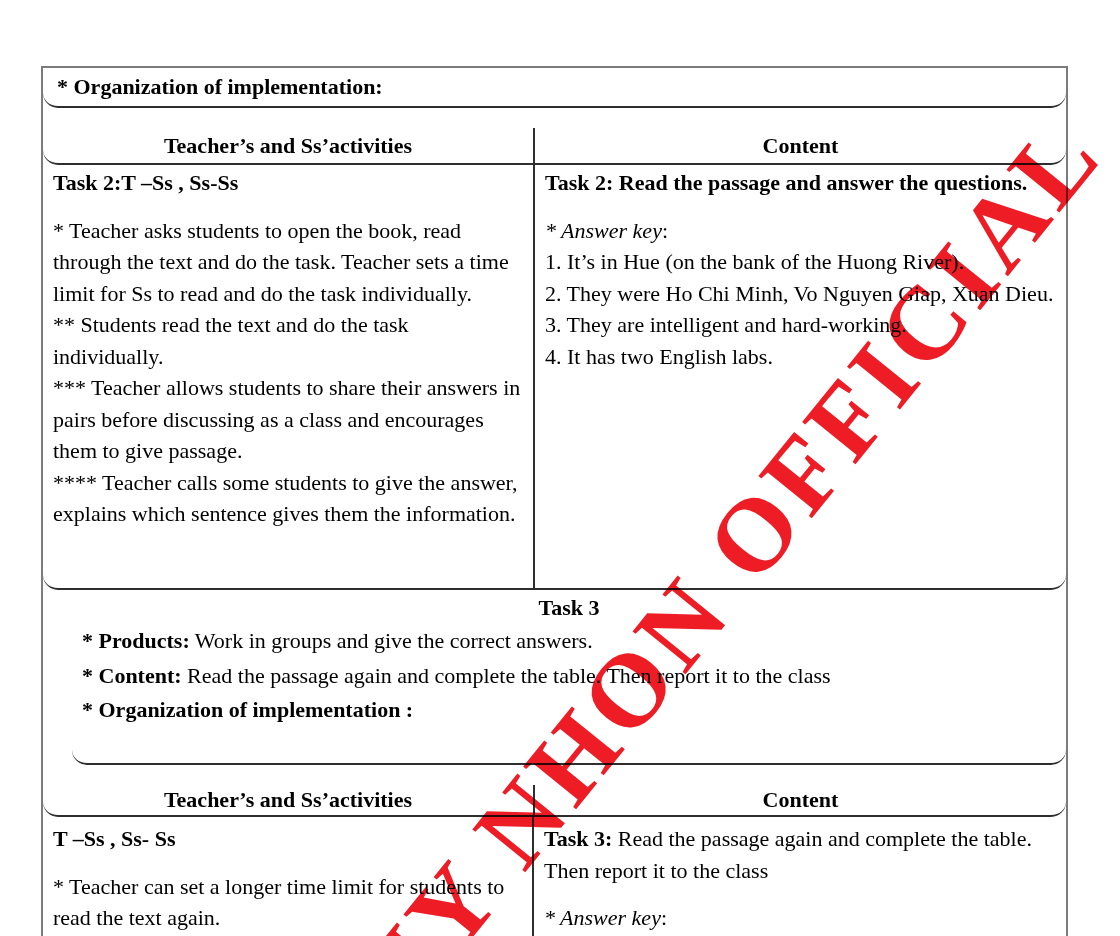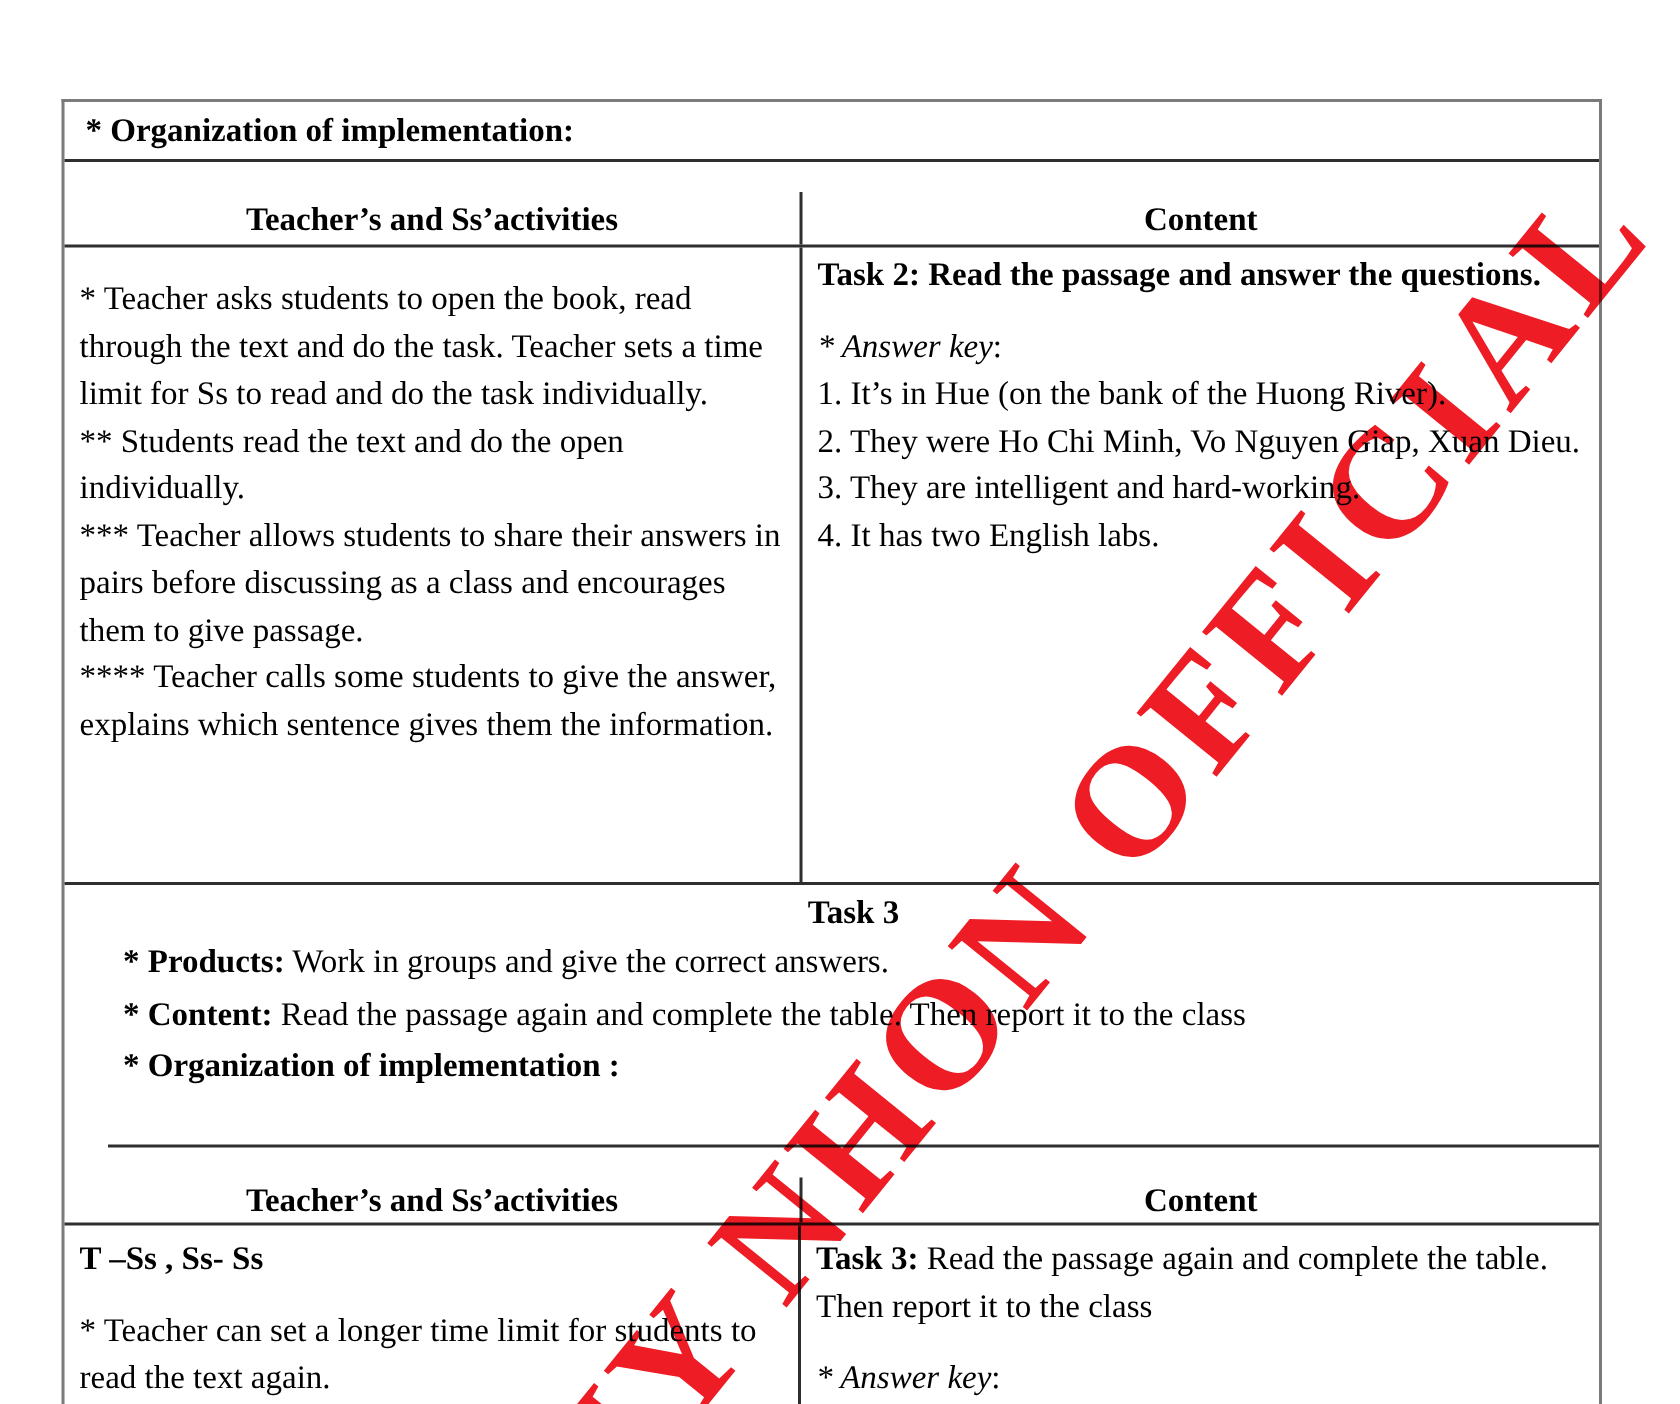--- a/index.html
+++ b/index.html
@@ -16,21 +16,21 @@
   .doc-table {
     position: absolute;
     left: 41px; top: 66px;
     width: 1027px;
     border: 2px solid #7b7b7b;
     border-bottom: none;
     box-sizing: border-box;
     background: transparent;
     font-size: 22px;
   }
-  .row { box-sizing: border-box; }
+  .row { box-sizing: border-box; border-radius: 15px; }
   .hr-b { border-bottom: 2px solid #2e2e2e; }
 
   .r1 {
     height: 40px;
     display: flex; align-items: center;
     padding-left: 14px;
     font-weight: bold;
   }
   .hdr-row { height: 37px; display: flex; margin-top: 20px; }
   .r5.hdr-row { height: 32px; }
@@ -99,23 +99,24 @@
       <span>* Organization of implementation:</span>
     </div>
 
     <div class="row hdr-row hr-b">
       <div class="hdr-cell col-left">Teacher’s and Ss’activities</div>
       <div class="hdr-cell col-right">Content</div>
     </div>
 
     <div class="row r3 body-row hr-b">
       <div class="body-cell col-left">
+        <p class="b">Task 2:T –Ss , Ss-Ss</p>
         <div class="gap"></div>
         <p>* Teacher asks students to open the book, read through the text and do the task. Teacher sets a time limit for Ss to read and do the task individually.</p>
-        <p>** Students read the text and do the open individually.</p>
+        <p>** Students read the text and do the task individually.</p>
         <p>*** Teacher allows students to share their answers in pairs before discussing as a class and encourages them to give passage.</p>
         <p>**** Teacher calls some students to give the answer, explains which sentence gives them the information.</p>
       </div>
       <div class="body-cell col-right">
         <p class="b">Task 2: Read the passage and answer the questions.</p>
         <div class="gap"></div>
         <p><span class="bi">* Answer key</span><span>:</span></p>
         <p>1. It’s in Hue (on the bank of the Huong River).</p>
         <p>2. They were Ho Chi Minh, Vo Nguyen Giap, Xuan Dieu.</p>
         <p>3. They are intelligent and hard-working.</p>

